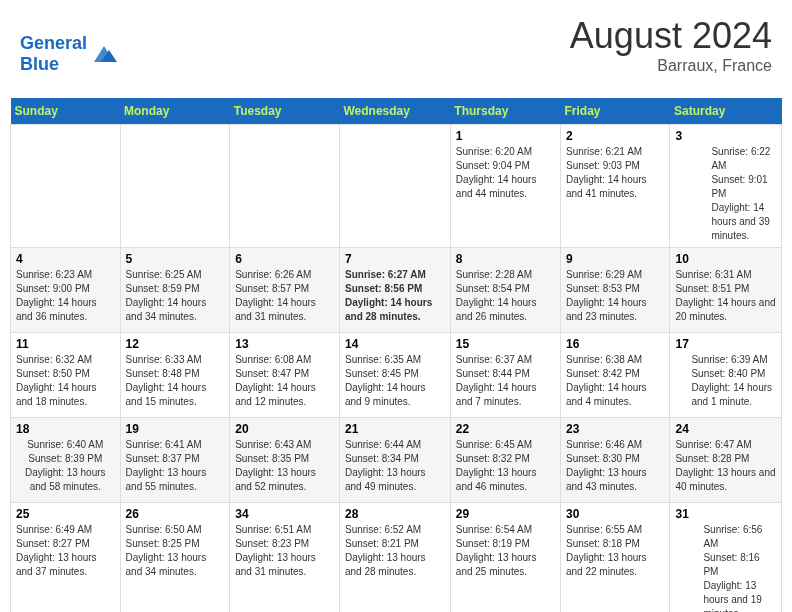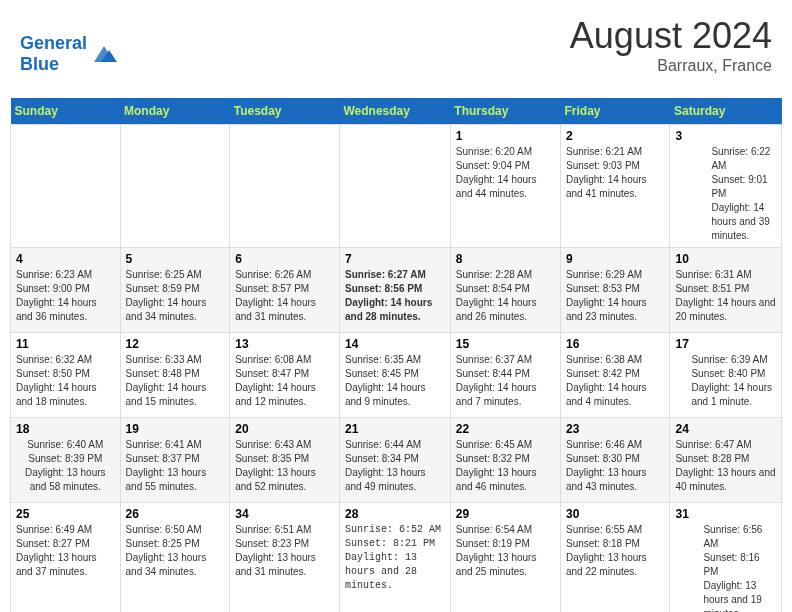--- a/index.html
+++ b/index.html
@@ -291,21 +291,21 @@
 Daylight: 13 hours and 34 minutes.</div>
         </td>
         <td>
           <span class="day-num">34</span>
           <div class="day-info" style="white-space: pre-line;">Sunrise: 6:51 AM
 Sunset: 8:23 PM
 Daylight: 13 hours and 31 minutes.</div>
         </td>
         <td>
           <span class="day-num">28</span>
-          <div class="day-info" style="white-space: pre-line; font-family: Liberation Mono, monospace;">Sunrise: 6:52 AM
+          <div class="day-info" style="white-space: pre-line;">Sunrise: 6:52 AM
 Sunset: 8:21 PM
 Daylight: 13 hours and 28 minutes.</div>
         </td>
         <td>
           <span class="day-num">29</span>
           <div class="day-info" style="white-space: pre-line;">Sunrise: 6:54 AM
 Sunset: 8:19 PM
 Daylight: 13 hours and 25 minutes.</div>
         </td>
         <td>

